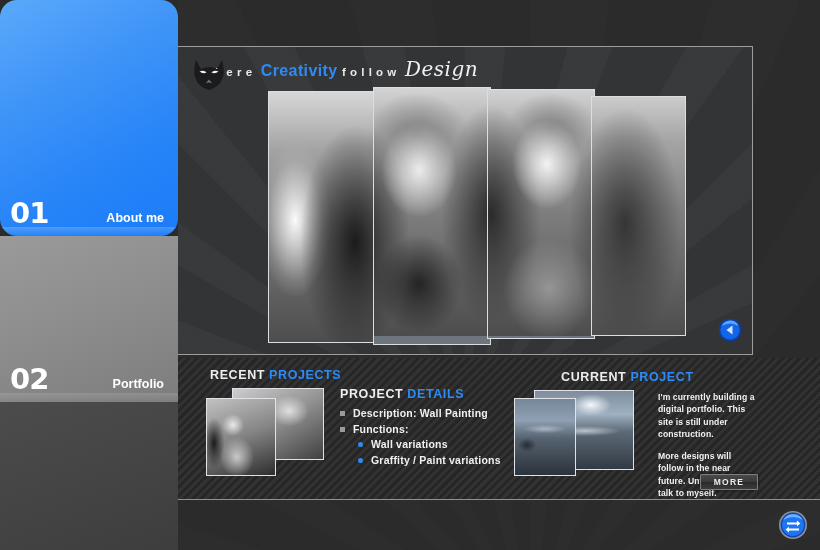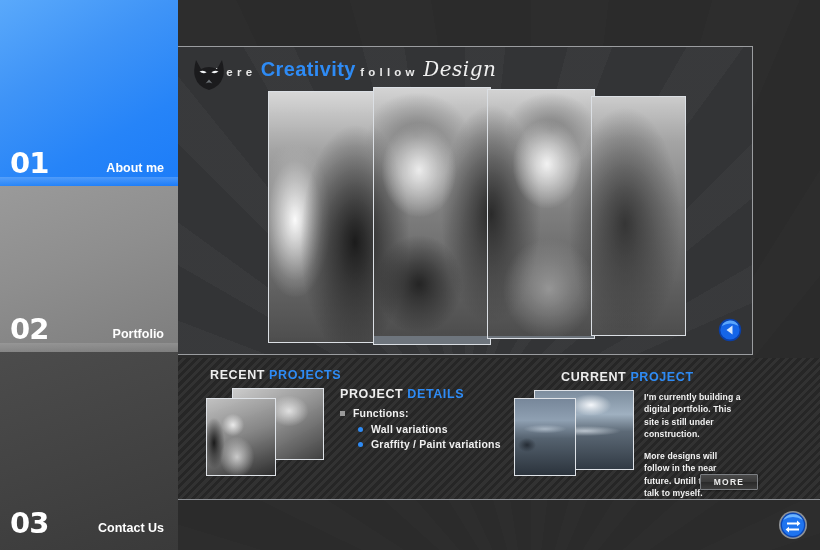--- a/index.html
+++ b/index.html
@@ -24,22 +24,23 @@
   .nav-num {
     font-size:29px; font-weight:bold; color:#ffffff;
     letter-spacing:-1px; line-height:1;
     font-family:"DejaVu Sans", sans-serif;
   }
   .nav-label {
     font-size:12.5px; font-weight:bold; color:#ffffff;
     line-height:1; padding-bottom:4px;
   }
   #sec1 {
-    height:186px;
+    height:236px;
     background:linear-gradient(150deg,#5aa9fb 0%,#3f94f7 35%,#2684f8 70%,#1b7cf9 100%);
+    border-radius:17px;
   }
   #sec1::after{
     content:""; position:absolute; left:0; right:0; bottom:0; height:9px;
     background:linear-gradient(to bottom, rgba(255,255,255,.20), rgba(255,255,255,0));
     pointer-events:none;
   }
   #sec2 {
     height:166px;
     background:linear-gradient(160deg,#9a9a9a 0%,#8e8e8e 45%,#7d7d7d 100%);
   }
@@ -84,21 +85,21 @@
   }
   #tagline {
     position:absolute; left:24px; top:12px; z-index:4;
     white-space:nowrap; line-height:1;
   }
   #tagline .w1, #tagline .w3 {
     font-size:11.5px; font-weight:bold; color:#e9e9e9;
     letter-spacing:4.2px;
   }
   #tagline .w2 {
-    font-size:20px; font-weight:bold; color:#2e8bf5;
+    font-size:16px; font-weight:bold; color:#2e8bf5;
     letter-spacing:.4px;
   }
   #tagline .w4 {
     font-family:"DejaVu Serif", serif;
     font-style:italic; font-size:20px; color:#f0f0f0;
     letter-spacing:.5px;
   }
 
   
   #photo-mosaic { position:absolute; left:90px; top:40px; width:420px; height:260px; z-index:3; }
@@ -208,21 +209,21 @@
   .d-row .sq {
     width:5px; height:5px; background:#9a9a9a; margin:3px 8px 0 0; flex:0 0 auto;
   }
   .d-row .dot {
     width:5px; height:5px; border-radius:50%; background:#2e8bf5; margin:3px 8px 0 0; flex:0 0 auto;
   }
   .d-row .txt { font-size:10.5px; font-weight:bold; color:#f0f0f0; letter-spacing:.2px; }
   .d-sub { padding-left:18px; }
 
   
-  #current-copy { position:absolute; left:466px; top:33px; width:100px; }
+  #current-copy { position:absolute; left:480px; top:33px; width:100px; }
   #current-copy p {
     font-size:8.6px; font-weight:bold; color:#f2f2f2;
     line-height:1.45; letter-spacing:.1px;
   }
   #current-copy p + p { margin-top:9px; }
   #more-button {
     position:absolute; left:522px; top:116px; width:58px; height:16px;
     background:linear-gradient(to bottom,#4a4a4a 0%,#3a3a3a 48%,#2a2a2a 52%,#3c3c3c 100%);
     border:1px solid #7b7e82;
     border-radius:1px;
@@ -325,20 +326,24 @@
           <i></i>
         </div>
     </div>
 
     <h2 id="details-head" class="sec-heading">
       <span class="a">PROJECT</span>
       <span class="b">DETAILS</span>
     </h2>
 
     <ul id="details-list">
+      <li class="d-row">
+        <span class="sq"></span>
+        <span class="txt">Description:  Wall Painting</span>
+      </li>
       <li class="d-row">
         <span class="sq"></span>
         <span class="txt">Functions:</span>
       </li>
       <li class="d-row d-sub">
         <span class="dot"></span>
         <span class="txt">Wall variations</span>
       </li>
       <li class="d-row d-sub">
         <span class="dot"></span>

